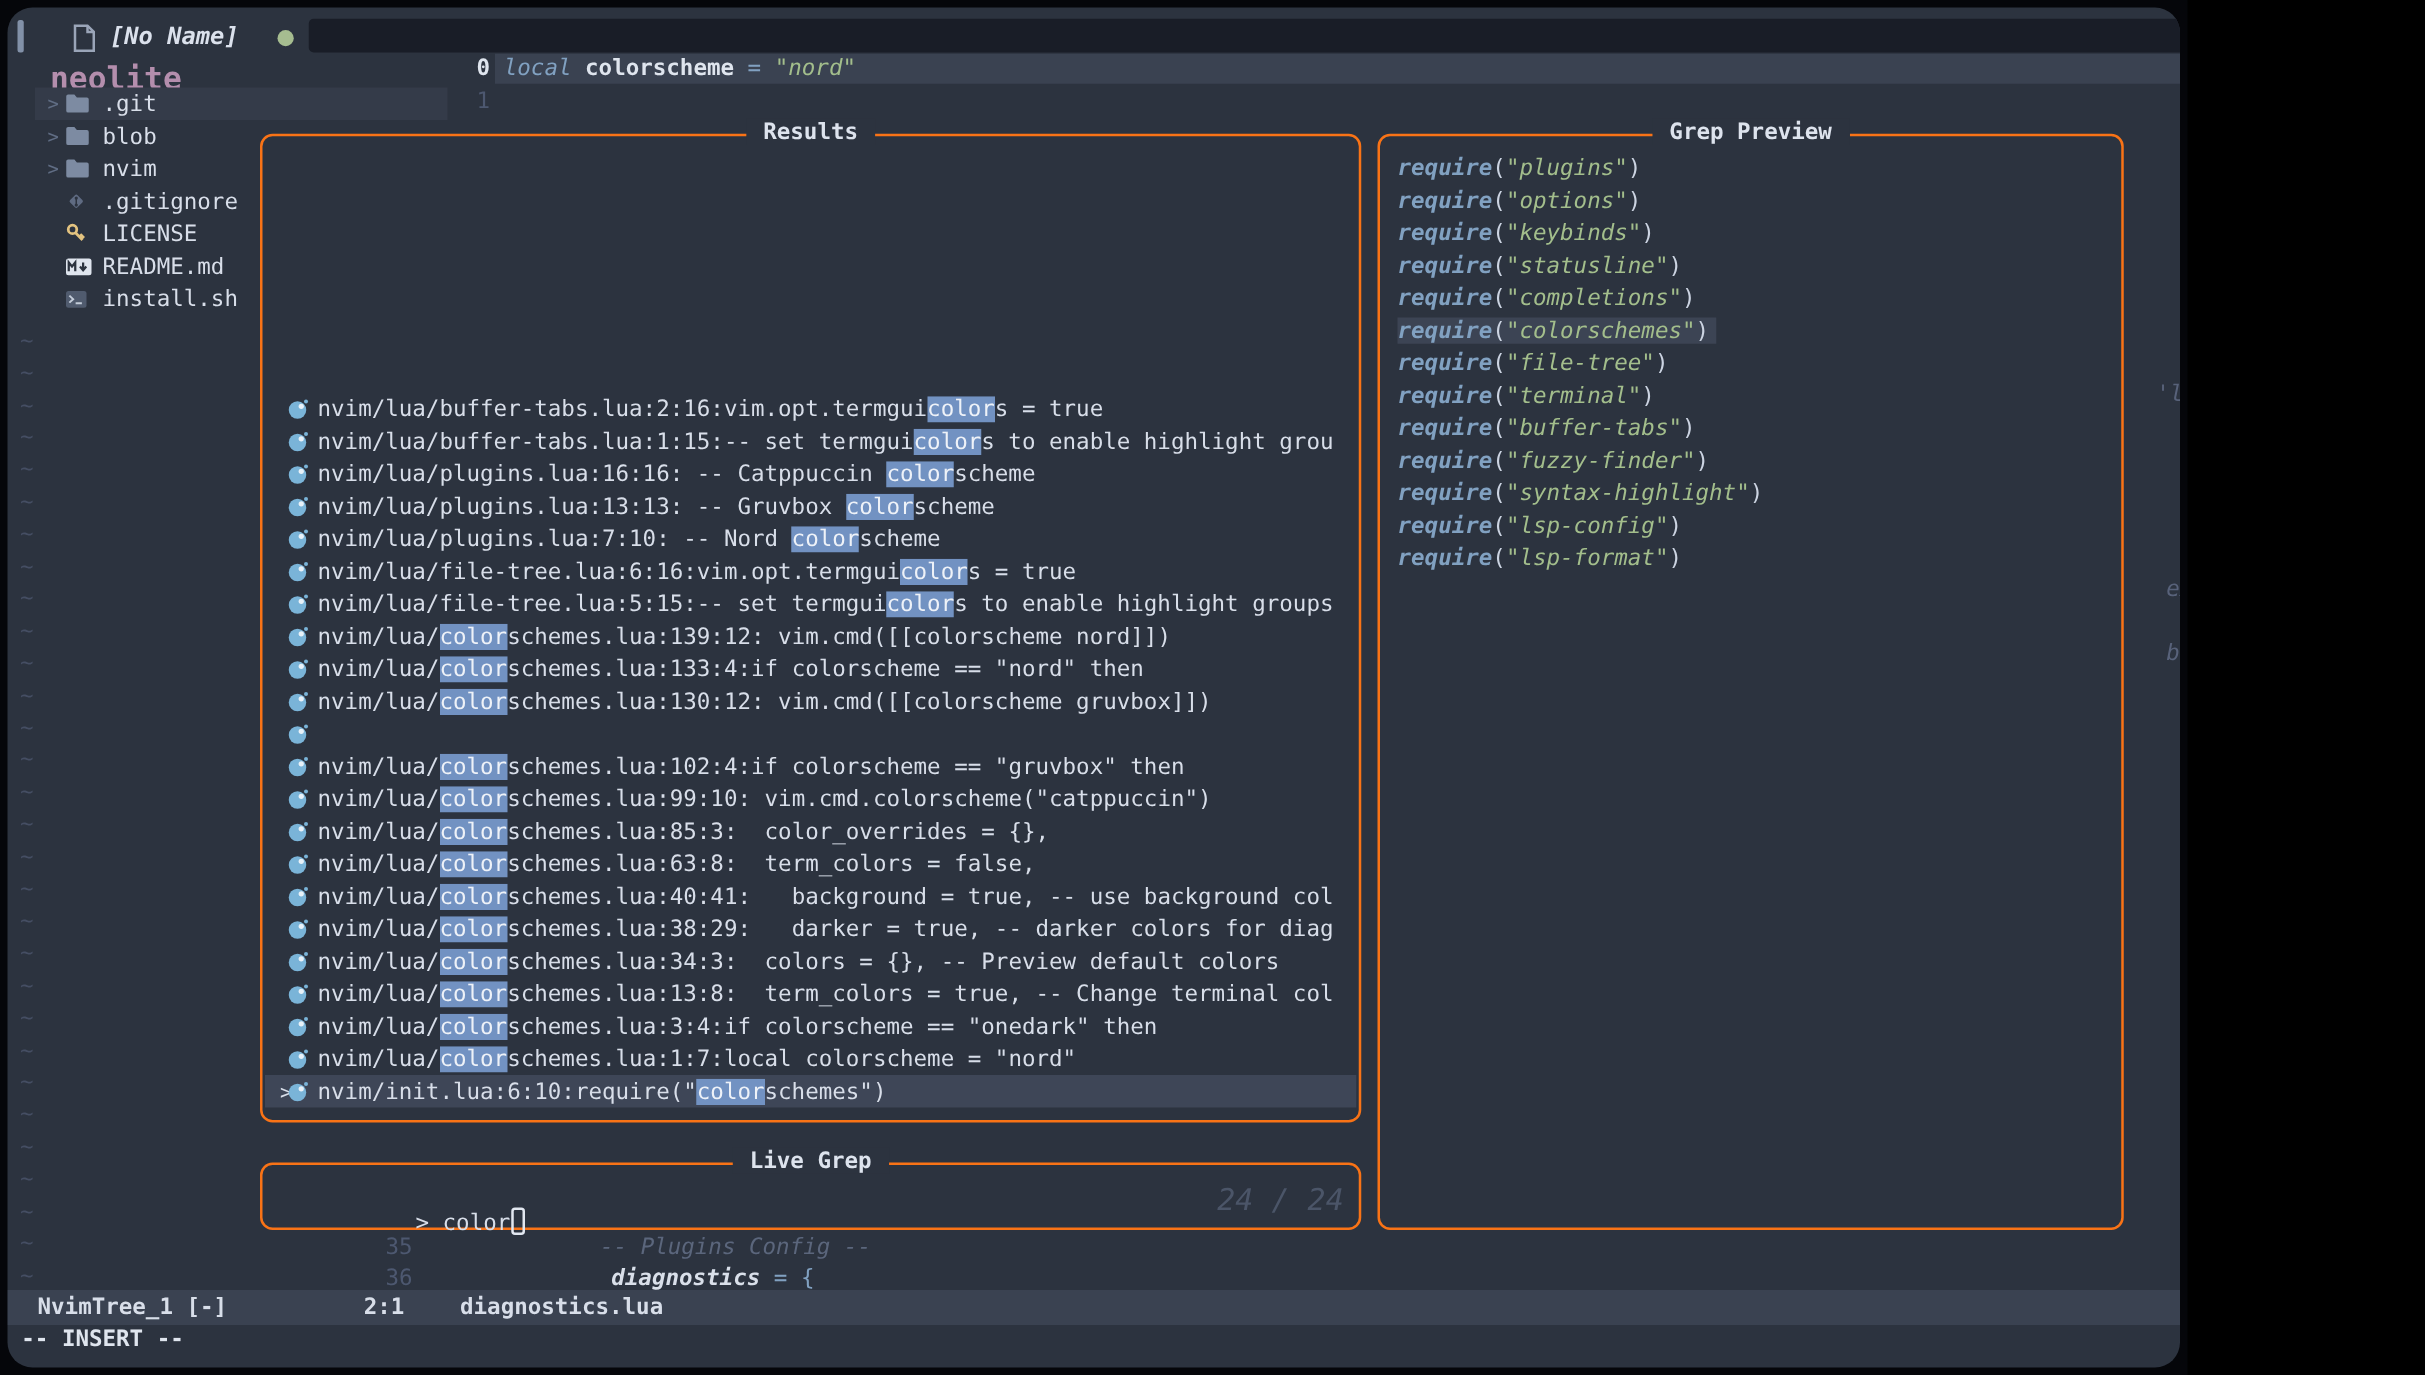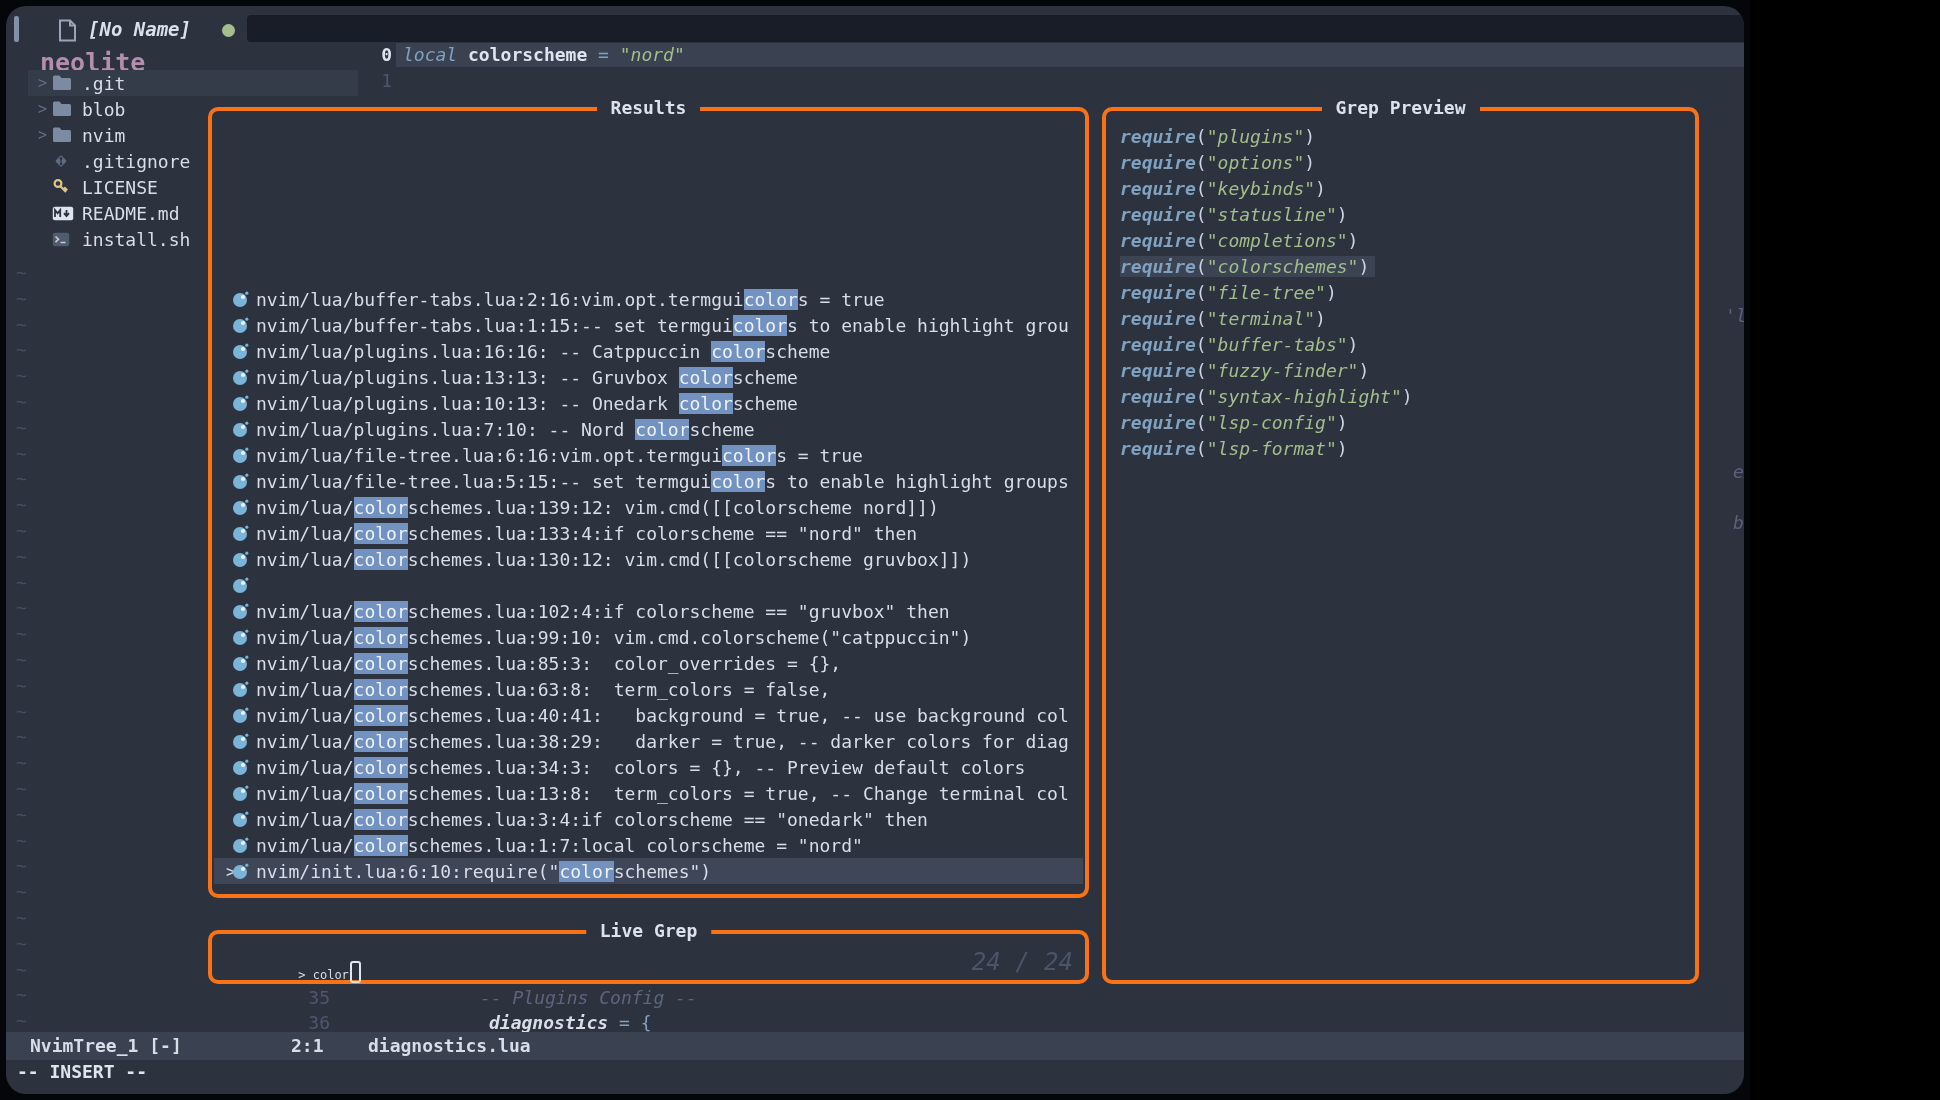--- a/index.html
+++ b/index.html
@@ -45,33 +45,33 @@
   
   .tree-root { position:absolute; left:40px; top:48px; font-size:25px; font-weight:bold; color:#b48ead; }
   .tree { position:absolute; left:28px; top:70px; width:330px; }
   .tree-row { position:relative; height:26px; display:flex; align-items:center; font-size:18px; color:#d8dee9; white-space:pre; }
   .tree-row.selected { background:#343b49; }
   .tree-chevron { width:24px; padding-left:10px; color:#606d84; font-size:15px; }
   .tree-icon { width:30px; display:flex; align-items:center; }
   .tilde { position:absolute; left:16px; font-size:18px; color:#454e63; }
 
   
-  .float { position:absolute; border:4px solid #f97316; border-radius:10px; background:#2c333f; }
+  .float { position:absolute; border:2px solid #f97316; border-radius:10px; background:#2c333f; }
   .float-title { position:absolute; top:-14px; left:50%; transform:translateX(-50%); background:#2c333f; padding:0 14px; font-size:18px; font-weight:600; color:#dde3ed; white-space:pre; }
   .results-float { left:208px; top:107px; width:881px; height:791px; }
   .results-list { position:absolute; left:2px; right:2px; bottom:10px; }
   .result-row { height:26px; display:flex; align-items:center; overflow:hidden; white-space:pre; font-size:18px; color:#d8dee9; }
   .result-row.selected { background:#3e4657; }
   .result-marker { width:18px; padding-left:12px; color:#d8dee9; font-size:16px; flex:none; }
   .result-icon { width:24px; flex:none; display:flex; align-items:center; }
   .result-text { flex:1; overflow:hidden; white-space:pre; }
   .match { background:#7292c2; color:#eef2f8; }
 
   .livegrep-float { left:208px; top:930px; width:881px; height:54px; }
-  .lg-row { position:absolute; left:14px; top:13px; font-size:12px; color:#d8dee9; white-space:pre; }
+  .lg-row { position:absolute; left:14px; top:13px; font-size:18px; color:#d8dee9; white-space:pre; }
   .lg-cursor { display:inline-block; width:11px; height:22px; border:2px solid #e2e7f0; border-radius:3px; vertical-align:-4px; margin-left:1px; }
   .lg-counter { position:absolute; right:12px; top:14px; font-size:24px; font-style:italic; color:#4b5568; }
 
   .preview-float { left:1102px; top:107px; width:597px; height:877px; }
   .preview-list { position:absolute; left:2px; right:2px; top:12px; }
   .preview-row { height:26px; display:flex; align-items:center; padding-left:12px; font-size:18px; white-space:pre; }
   .preview-row .inner { padding-right:6px; }
   .preview-row.selected .inner { background:#3c4454; }
   .pv-fn { color:#81a1c1; font-style:italic; font-weight:bold; }
   .pv-paren { color:#ccd4e2; }
@@ -201,25 +201,20 @@
                 </svg></span><span class="result-text"><span>nvim/lua/plugins.lua:16:16: -- Catppuccin </span><span class="match">color</span><span>scheme</span></span></div>
             <div class="result-row"><span class="result-marker"></span><span class="result-icon"><svg width="17" height="17" viewBox="0 0 17 17">
                   <circle cx="8" cy="9" r="7" fill="#7ab4d8"></circle>
                   <circle cx="11" cy="6" r="2.1" fill="#e8f1f8"></circle>
                   <circle cx="14.8" cy="2.2" r="1.6" fill="#7ab4d8"></circle>
                 </svg></span><span class="result-text"><span>nvim/lua/plugins.lua:13:13: -- Gruvbox </span><span class="match">color</span><span>scheme</span></span></div>
             <div class="result-row"><span class="result-marker"></span><span class="result-icon"><svg width="17" height="17" viewBox="0 0 17 17">
                   <circle cx="8" cy="9" r="7" fill="#7ab4d8"></circle>
                   <circle cx="11" cy="6" r="2.1" fill="#e8f1f8"></circle>
                   <circle cx="14.8" cy="2.2" r="1.6" fill="#7ab4d8"></circle>
-                </svg></span><span class="result-text"><span>nvim/lua/plugins.lua:10:13: -- Onedark </span><span class="match">color</span><span>scheme</span></span></div>
-            <div class="result-row"><span class="result-marker"></span><span class="result-icon"><svg width="17" height="17" viewBox="0 0 17 17">
-                  <circle cx="8" cy="9" r="7" fill="#7ab4d8"></circle>
-                  <circle cx="11" cy="6" r="2.1" fill="#e8f1f8"></circle>
-                  <circle cx="14.8" cy="2.2" r="1.6" fill="#7ab4d8"></circle>
                 </svg></span><span class="result-text"><span>nvim/lua/plugins.lua:7:10: -- Nord </span><span class="match">color</span><span>scheme</span></span></div>
             <div class="result-row"><span class="result-marker"></span><span class="result-icon"><svg width="17" height="17" viewBox="0 0 17 17">
                   <circle cx="8" cy="9" r="7" fill="#7ab4d8"></circle>
                   <circle cx="11" cy="6" r="2.1" fill="#e8f1f8"></circle>
                   <circle cx="14.8" cy="2.2" r="1.6" fill="#7ab4d8"></circle>
                 </svg></span><span class="result-text"><span>nvim/lua/file-tree.lua:6:16:vim.opt.termgui</span><span class="match">color</span><span>s = true</span></span></div>
             <div class="result-row"><span class="result-marker"></span><span class="result-icon"><svg width="17" height="17" viewBox="0 0 17 17">
                   <circle cx="8" cy="9" r="7" fill="#7ab4d8"></circle>
                   <circle cx="11" cy="6" r="2.1" fill="#e8f1f8"></circle>
                   <circle cx="14.8" cy="2.2" r="1.6" fill="#7ab4d8"></circle>

